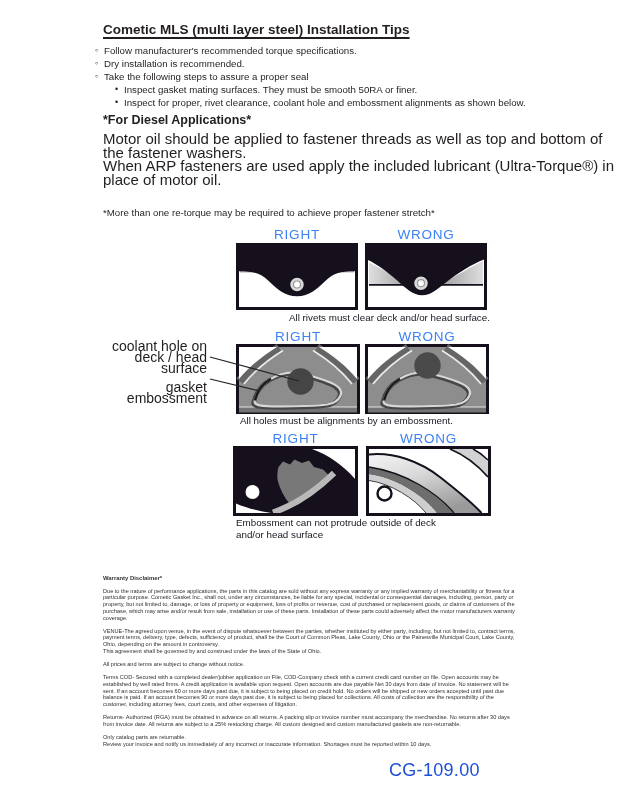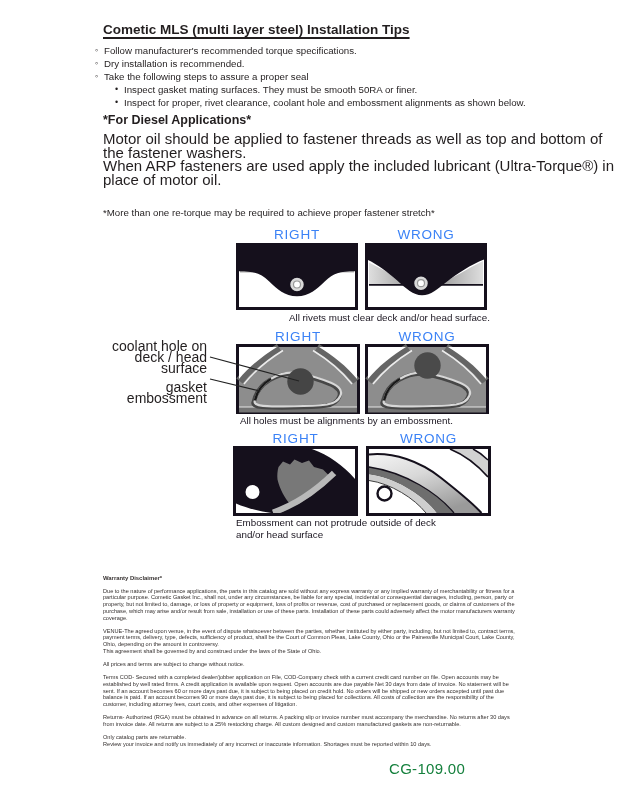--- a/index.html
+++ b/index.html
@@ -22,21 +22,21 @@
   .diesel-heading{left:103px;top:113px;font-size:12.5px;font-weight:bold;}
   .para1{left:103px;top:132px;font-size:15px;line-height:13.5px;}
   .para2{left:103px;top:164px;font-size:9.7px;line-height:13.5px;}
   .note{left:103px;top:207px;font-size:9.7px;}
   .dg-label{font-size:13.5px;letter-spacing:0.8px;text-align:center;color:#3b82f6;}
   .dg-caption{font-size:9.8px;line-height:12px;color:#19141f;}
   .callout{width:117px;left:90px;text-align:right;font-size:14px;line-height:11px;}
   .disclaimer{left:103px;top:575px;width:416px;font-size:5.6px;line-height:6.7px;color:#35302f;}
   .disclaimer .dh{font-weight:bold;margin-bottom:6px;font-size:5.9px;}
   .disclaimer p{margin:0 0 6.5px 0;}
-  .code{left:389px;top:760px;font-size:15px;color:#15803d;letter-spacing:0.3px;}
+  .code{left:389px;top:760px;font-size:18px;color:#1d4ed8;letter-spacing:0.3px;}
   svg{display:block;}
 </style>
 </head>
 <body>
 
 <div class="page">
 
   <div class="abs title">Cometic MLS (multi layer steel) Installation Tips</div>
 
   <div class="abs bullets">

